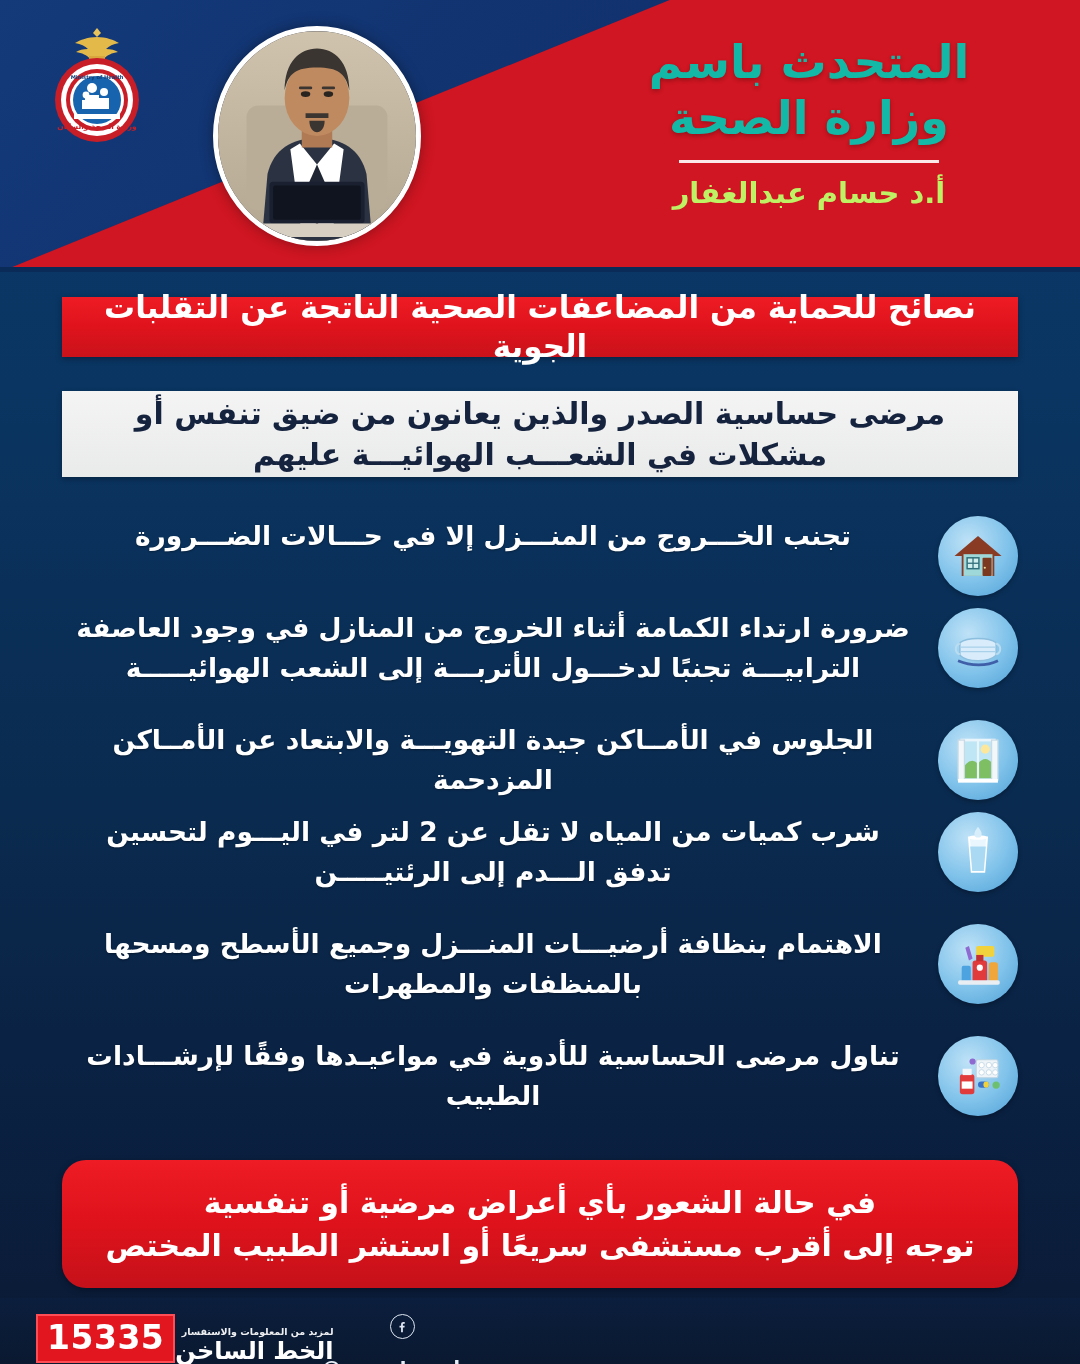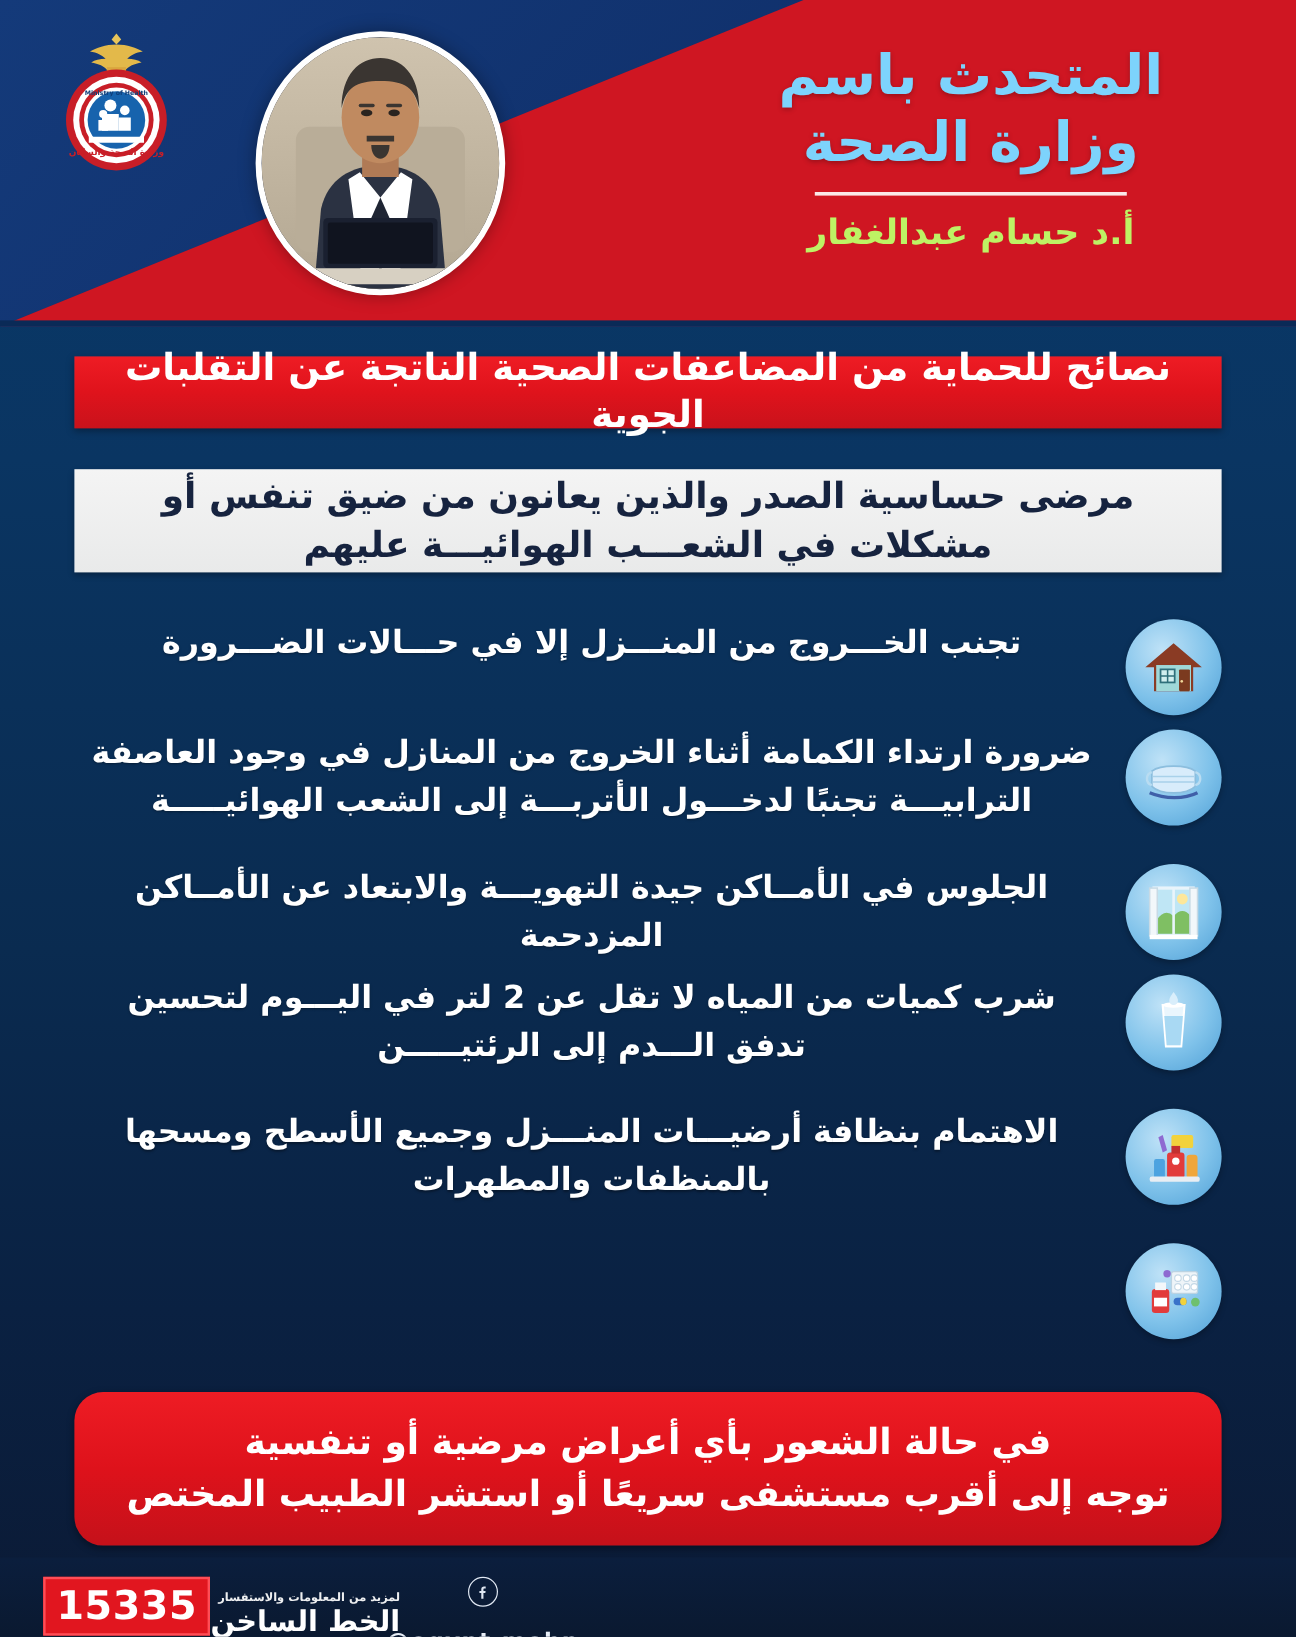--- a/index.html
+++ b/index.html
@@ -26,21 +26,21 @@
 
   .logo { position:absolute; left:44px; top:22px; width:106px; height:124px; }
   .logo svg { width:100%; height:100%; display:block; }
 
   .portrait { position:absolute; left:213px; top:26px; width:208px; height:220px;
      border-radius:50%; border:5px solid #ffffff; overflow:hidden;
      background:#2b3140; box-shadow:0 0 14px rgba(0,0,0,.35); }
   .portrait svg { width:100%; height:100%; display:block; }
 
   .headtext { position:absolute; right:56px; top:34px; width:430px; text-align:center; direction:rtl; }
-  .headtext .t1 { color:#7dd3fc; font-weight:bold; font-size:46px; line-height:1.22;
+  .headtext .t1 { color:#14b8a6; font-weight:bold; font-size:46px; line-height:1.22;
      letter-spacing:-0.5px; text-shadow:0 2px 4px rgba(0,0,0,.25); }
   .headtext .rule { width:260px; height:3px; background:rgba(255,255,255,.9); margin:14px auto 12px; }
   .headtext .t2 { color:#bef264; font-weight:bold; font-size:29px; line-height:1.3; }
 
   
   .band-red {
     position:absolute; left:62px; top:297px; width:956px; height:60px;
     background:linear-gradient(180deg,#ee1c24 0%,#e0131c 48%,#c9121b 100%);
     display:flex; align-items:center; justify-content:center;
     box-shadow:0 2px 6px rgba(0,0,0,.35);
@@ -287,20 +287,21 @@
           <rect x="15" y="24" width="10" height="7" fill="#f3f7fa"></rect>
           <rect x="14" y="38" width="12" height="8" fill="#ffffff"></rect>
           <g>
             <rect x="32" y="38" width="12" height="7" rx="3.5" fill="#3a72c9"></rect>
             <rect x="38" y="38" width="6" height="7" rx="3.5" fill="#f2d23c"></rect>
           </g>
           <circle cx="52" cy="42" r="4" fill="#6ec06e"></circle>
           <circle cx="26" cy="16" r="3.4" fill="#8e6ad1"></circle>
         </svg>
       </div>
+      <div class="label">تناول مرضى الحساسية للأدوية في مواعيـدها وفقًا لإرشـــادات الطبيب</div>
     </div>
 
   </div>
 
   <div class="band-red-bottom">
     <div>
       <div class="txt">في حالة الشعور بأي أعراض مرضية أو تنفسية</div>
       <div class="txt">توجه إلى أقرب مستشفى سريعًا أو استشر الطبيب المختص</div>
     </div>
   </div>

